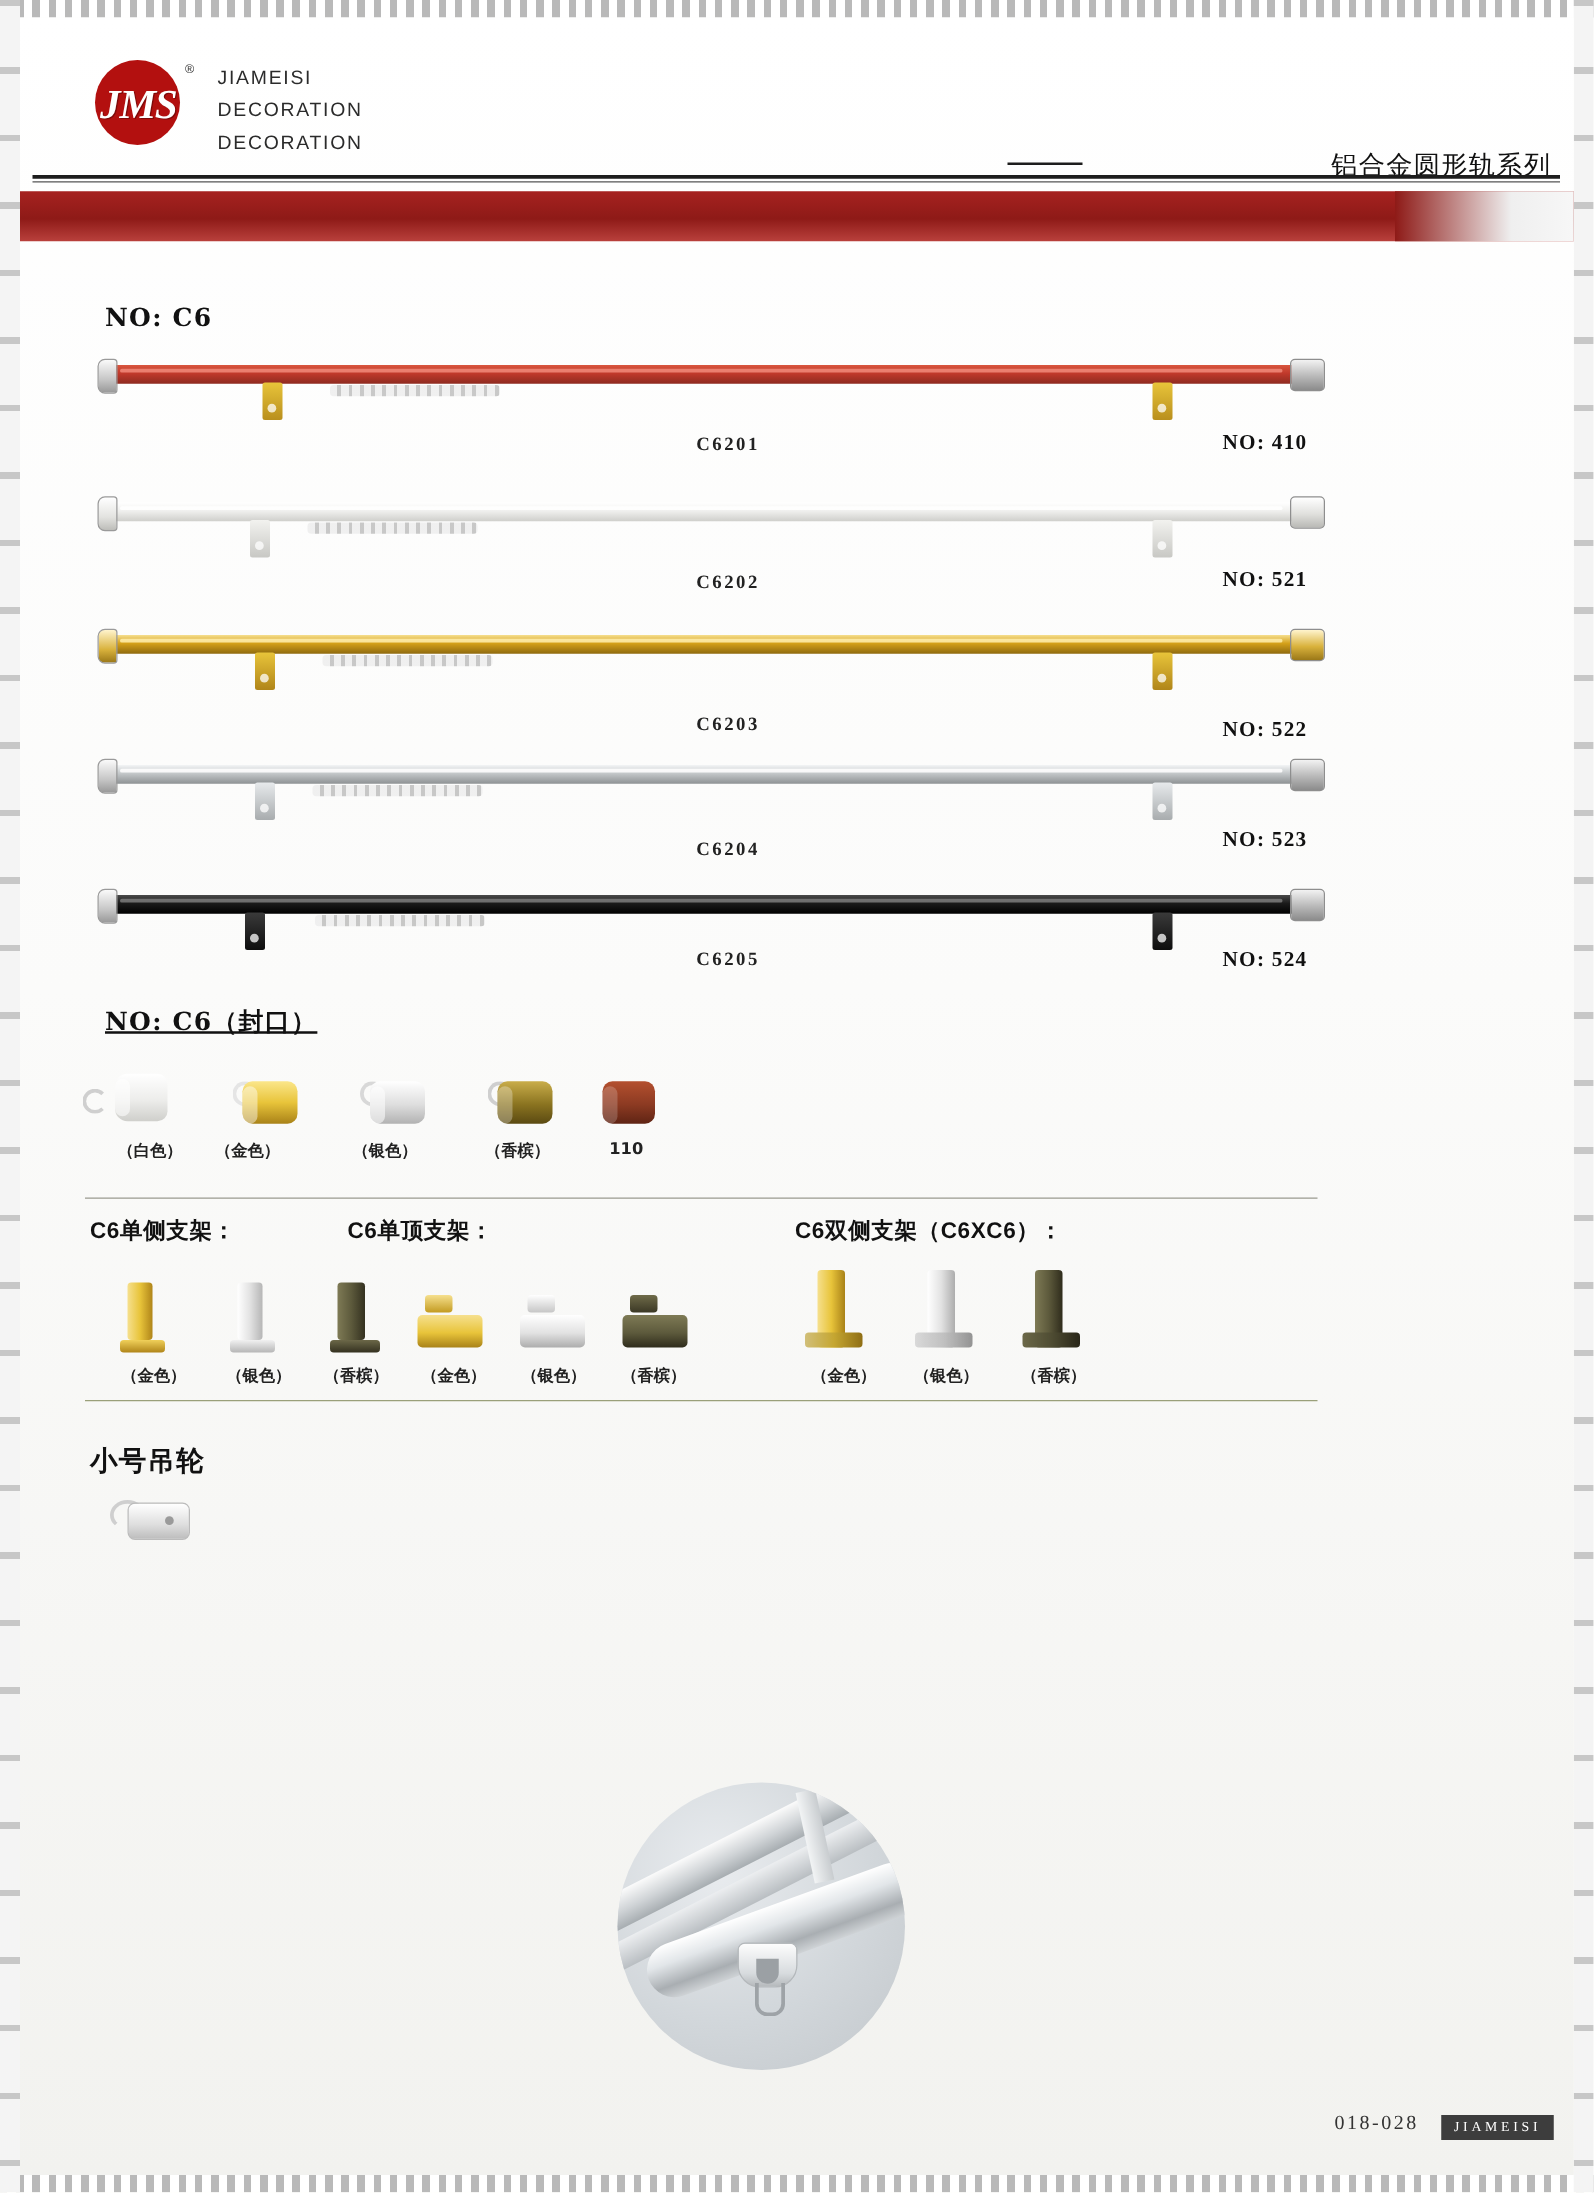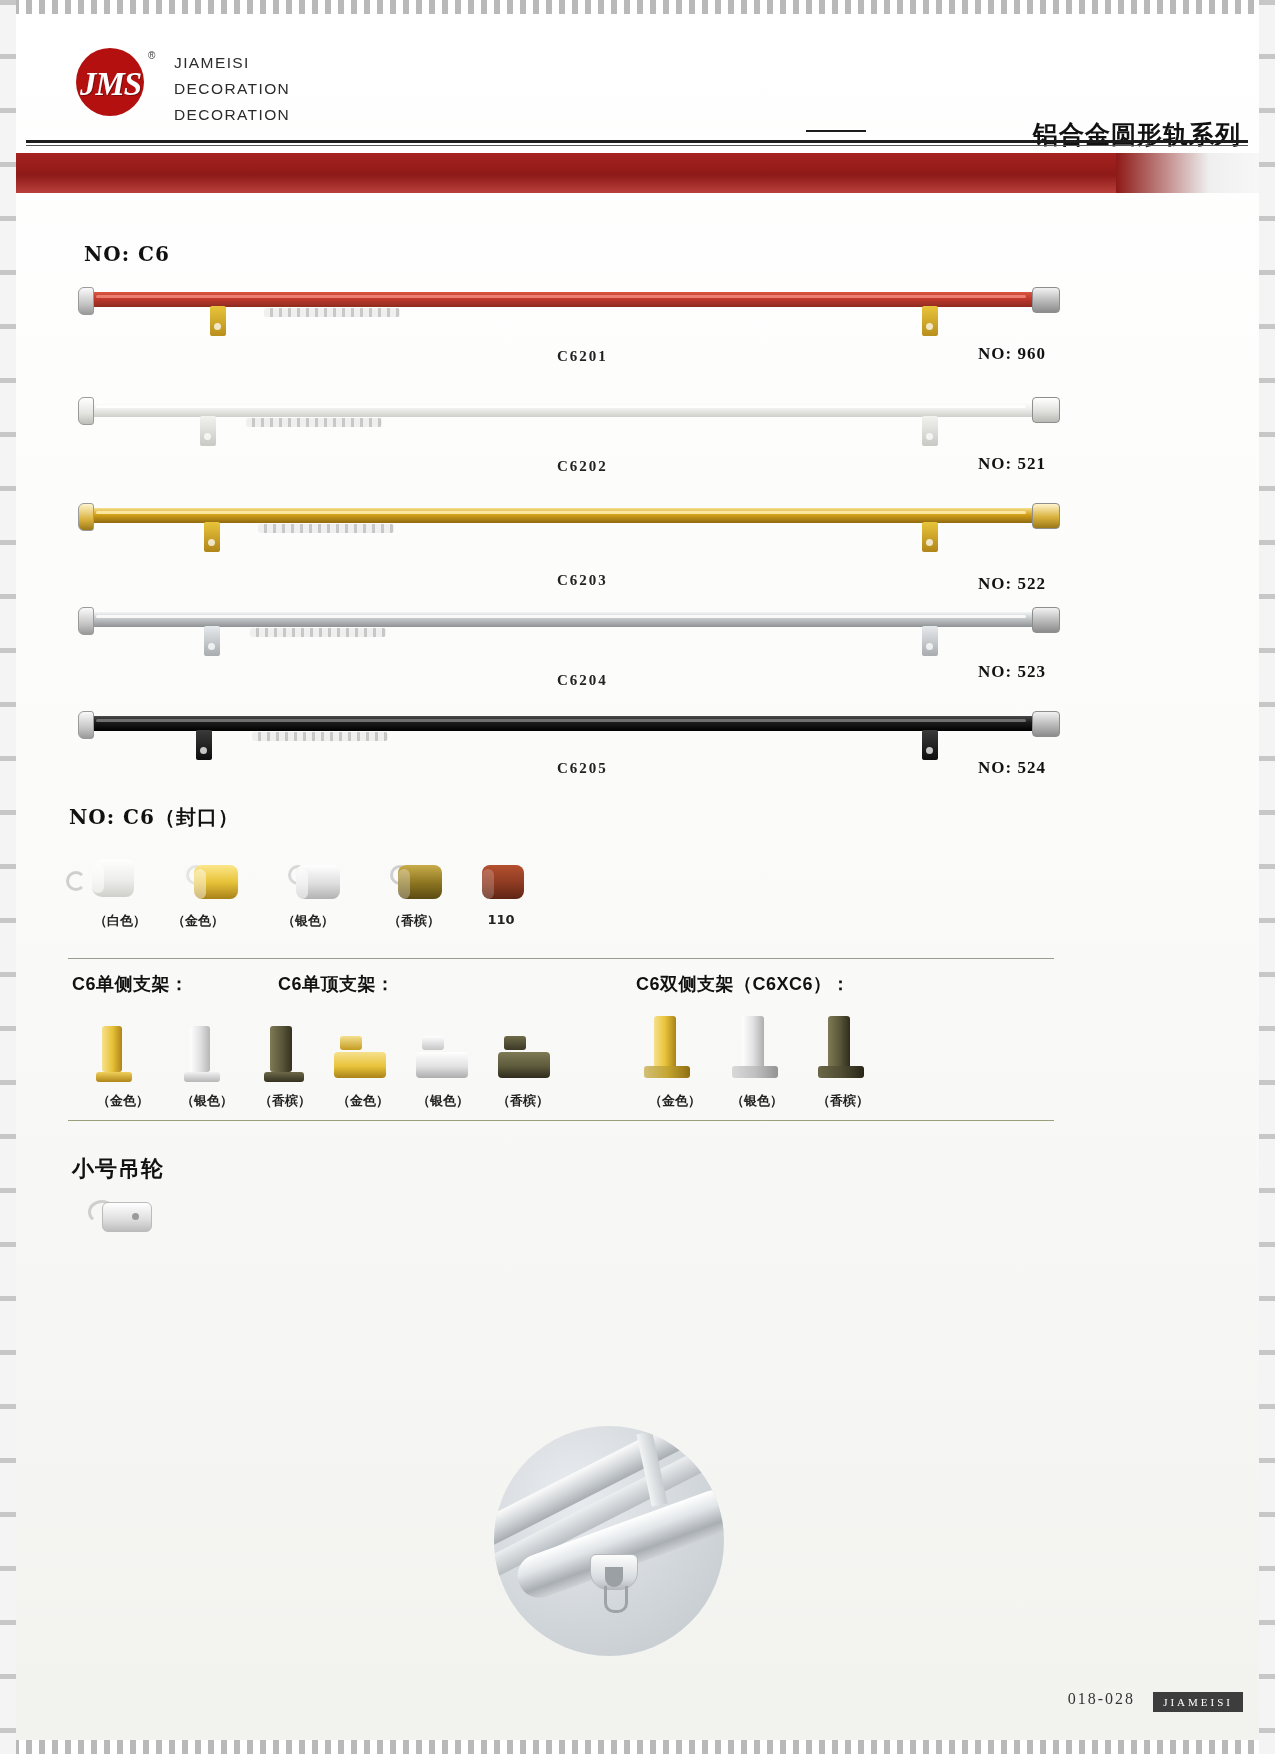--- a/index.html
+++ b/index.html
@@ -107,22 +107,22 @@
   .header-rule-thin {
     position: absolute;
     left: 10px; top: 131px;
     width: 1222px; height: 1px;
     background: #555;
   }
   .header-title {
     position: absolute;
     right: 18px; top: 104px;
     font-family: "DejaVu Sans", sans-serif;
-    font-weight: bold;
-    font-size: 25px;
+    font-weight: normal;
+    font-size: 21px;
     color: #111;
     letter-spacing: 1px;
   }
   .header-title-dash {
     position: absolute;
     left: 790px; top: 116px;
     width: 60px; height: 2px;
     background: #1d1d1d;
   }
   .red-band {
@@ -442,21 +442,21 @@
     <div class="rail-wrap" style="left:70px; top:278px; width:960px;">
       <div class="rail-bar" style="width:960px; background:linear-gradient(180deg,#d9563f,#c0392b 45%,#8e2b20);"></div>
       <div class="rail-gloss" style="top:3px; width:930px; background:#f08a7a;"></div>
       <div class="rail-tip" style="left:-8px; top:-5px;"></div>
       <div class="rail-endcap" style="left:946px; top:-5px;"></div>
       <div class="rail-riders" style="left:178px; top:16px; width:136px;"></div>
       <div class="rail-bracket" style="left:124px; top:14px; background:linear-gradient(180deg,#e8c43a,#b98f1d);"></div>
       <div class="rail-bracket" style="left:836px; top:14px; background:linear-gradient(180deg,#e8c43a,#b98f1d);"></div>
     </div>
     <div class="lbl code" style="left:541px; top:334px;">C6201</div>
-    <div class="lbl no-right" style="left:962px; top:330px;">NO: 960</div>
+    <div class="lbl no-right" style="left:962px; top:330px;">NO: 410</div>
 
     <div class="rail-wrap" style="left:70px; top:388px; width:960px;">
       <div class="rail-bar" style="width:960px; background:linear-gradient(180deg,#ffffff,#f0f0ee 45%,#cfcfcb);"></div>
       <div class="rail-gloss" style="top:3px; width:930px; background:#ffffff;"></div>
       <div class="rail-tip" style="left:-8px; top:-5px; background:linear-gradient(180deg,#ffffff,#e3e3e0 60%,#bdbdb9);"></div>
       <div class="rail-endcap" style="left:946px; top:-5px; background:linear-gradient(180deg,#ffffff,#e0e0dd 55%,#b9b9b5);"></div>
       <div class="rail-riders" style="left:160px; top:16px; width:136px;"></div>
       <div class="rail-bracket" style="left:114px; top:14px; background:linear-gradient(180deg,#f2f2ef,#c8c8c4);"></div>
       <div class="rail-bracket" style="left:836px; top:14px; background:linear-gradient(180deg,#f2f2ef,#c8c8c4);"></div>
     </div>
@@ -492,21 +492,21 @@
       <div class="rail-gloss" style="top:3px; width:930px; background:#7b7b7b;"></div>
       <div class="rail-tip" style="left:-8px; top:-5px;"></div>
       <div class="rail-endcap" style="left:946px; top:-5px;"></div>
       <div class="rail-riders" style="left:166px; top:16px; width:136px;"></div>
       <div class="rail-bracket" style="left:110px; top:14px; background:linear-gradient(180deg,#3a3a3a,#0d0d0d);"></div>
       <div class="rail-bracket" style="left:836px; top:14px; background:linear-gradient(180deg,#3a3a3a,#0d0d0d);"></div>
     </div>
     <div class="lbl code" style="left:541px; top:746px;">C6205</div>
     <div class="lbl no-right" style="left:962px; top:744px;">NO: 524</div>
 
-    <div class="lbl sec-title" style="left:53px; top:790px;">NO: C6（封口）</div>
+    <div class="lbl sec-title" style="left:68px; top:790px;text-decoration:underline;">NO: C6（封口）</div>
 
     <div class="part" style="left:62px; top:845px; width:90px; height:48px;">
       <div class="endcap-hook"></div>
       <div class="endcap-shape" style="left:14px; background:linear-gradient(180deg,#ffffff,#ededeb 55%,#cfcfcb);">
         <div class="rim"></div>
       </div>
     </div>
     <div class="lbl cap" style="left:46px; top:898px; width:116px;">（白色）</div>
 
     <div class="part" style="left:170px; top:845px; width:80px; height:48px;">

